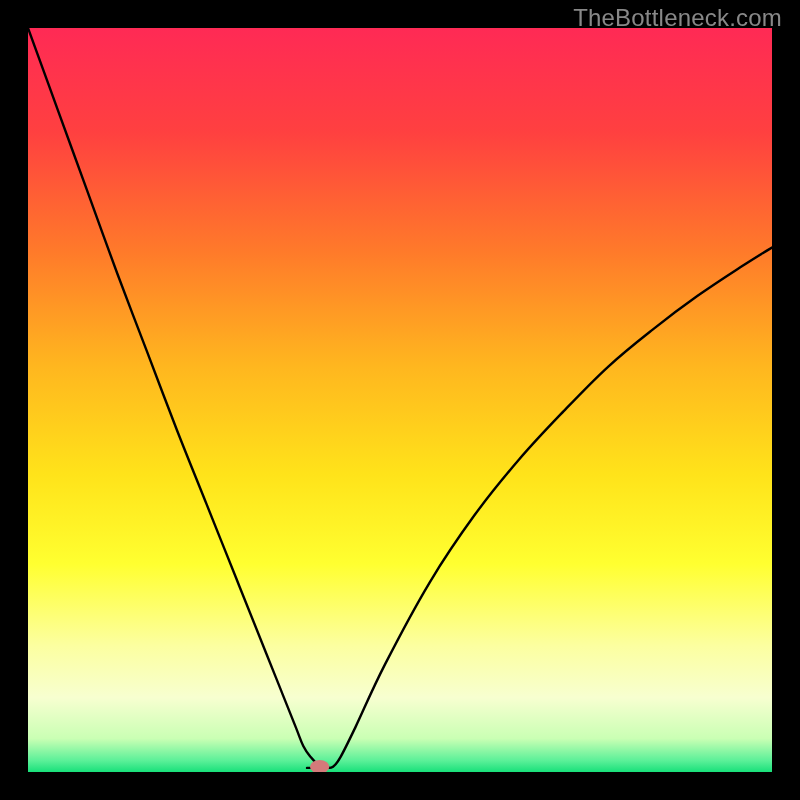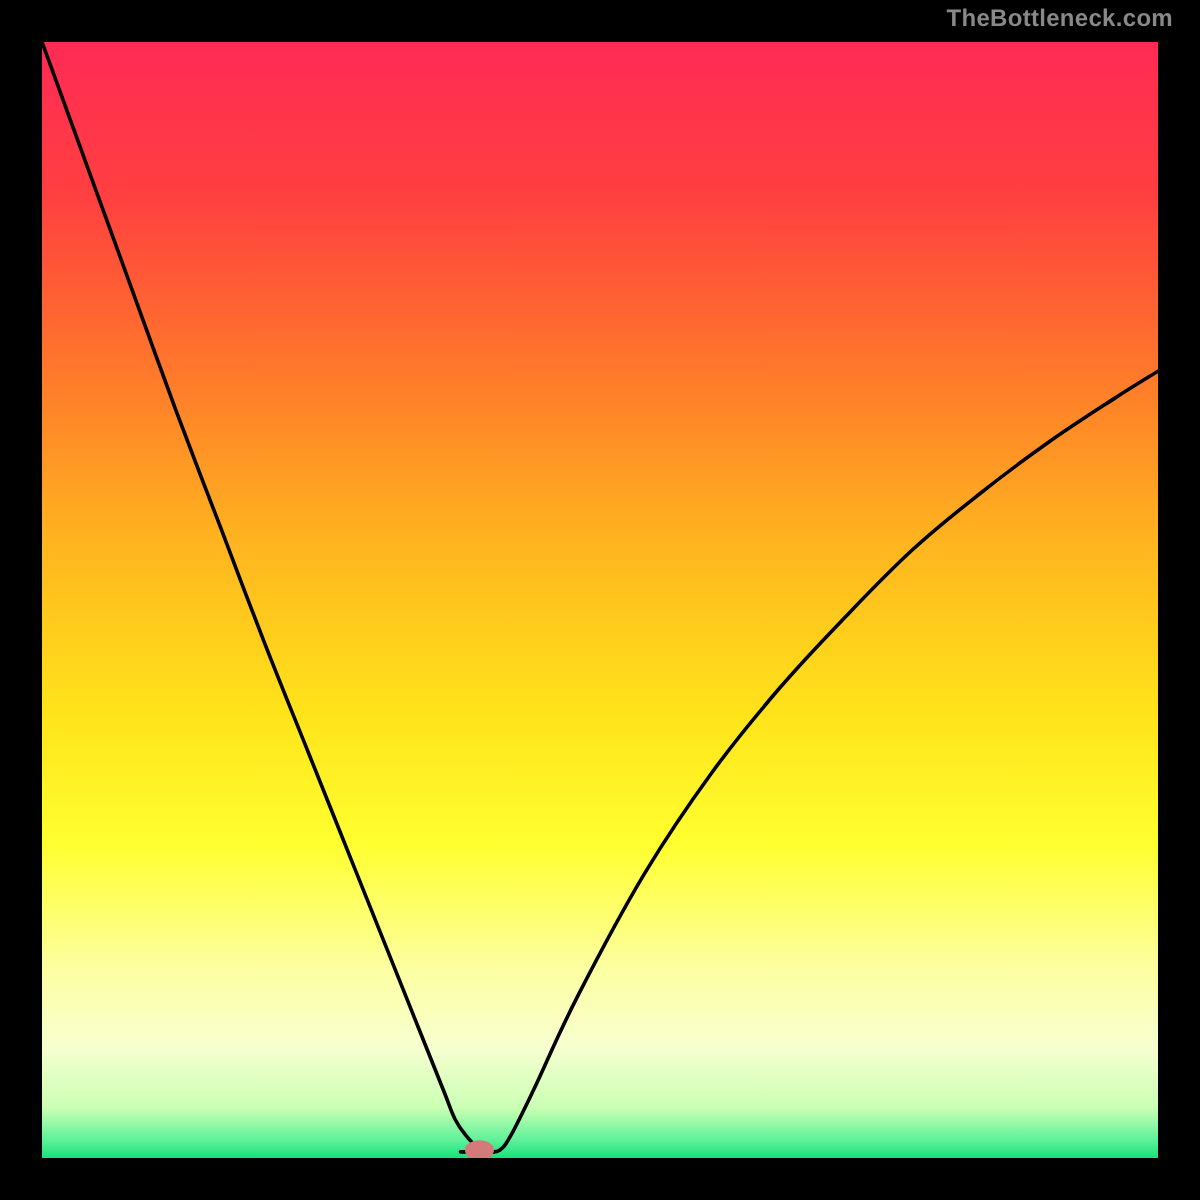--- a/index.html
+++ b/index.html
@@ -23,22 +23,22 @@
     top: 28px;
     width: 744px;
     height: 744px;
     box-sizing: border-box;
   }
   .watermark {
     position: absolute;
     top: 4px;
     right: 18px;
     color: #888;
-    font-size: 16px;
-    font-weight: 700;
+    font-size: 24px;
+    font-weight: 400;
     letter-spacing: 0.2px;
     user-select: none;
   }
 </style>
 </head>
 <body>
 
 <div class="frame">
   <div class="plot-area">
     <svg id="plot-svg" width="744" height="744" viewBox="0 0 744 744" preserveAspectRatio="none">

